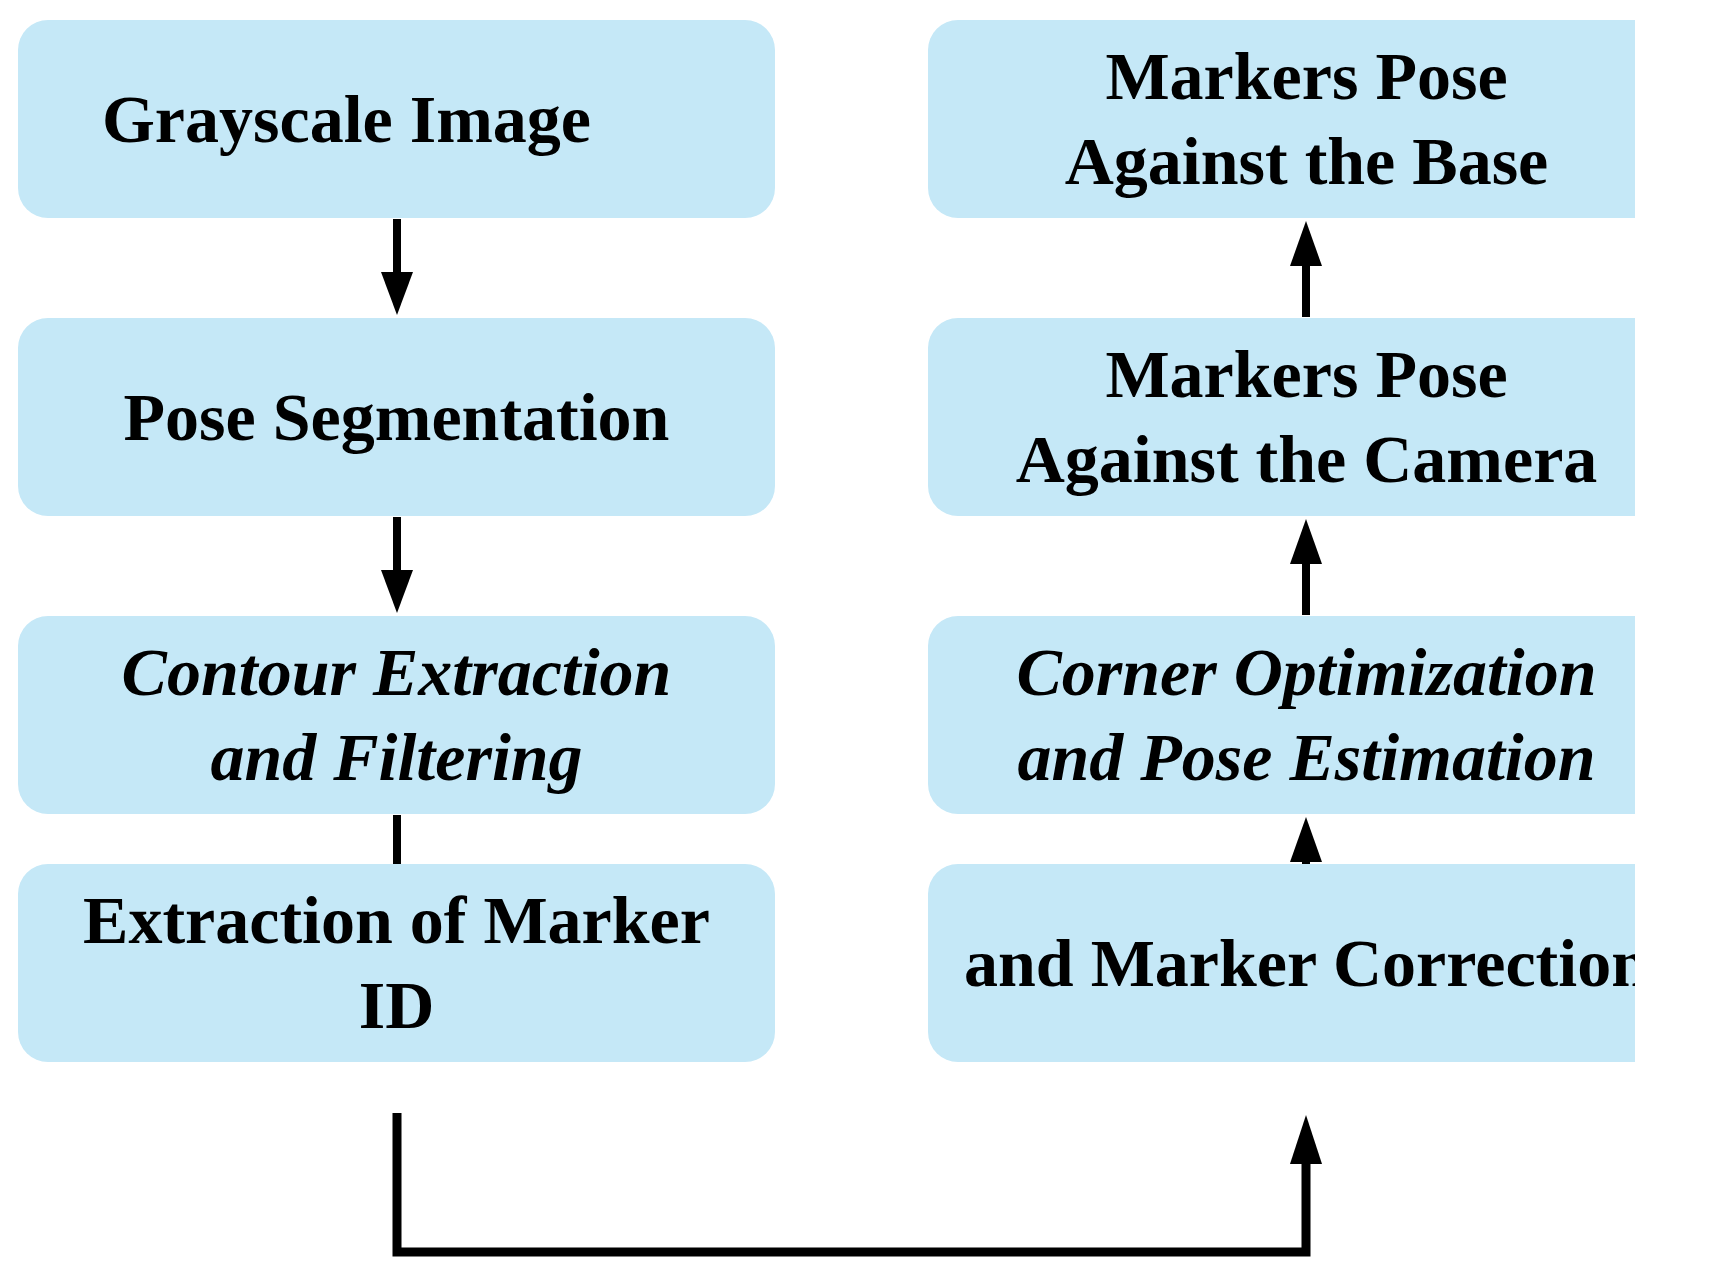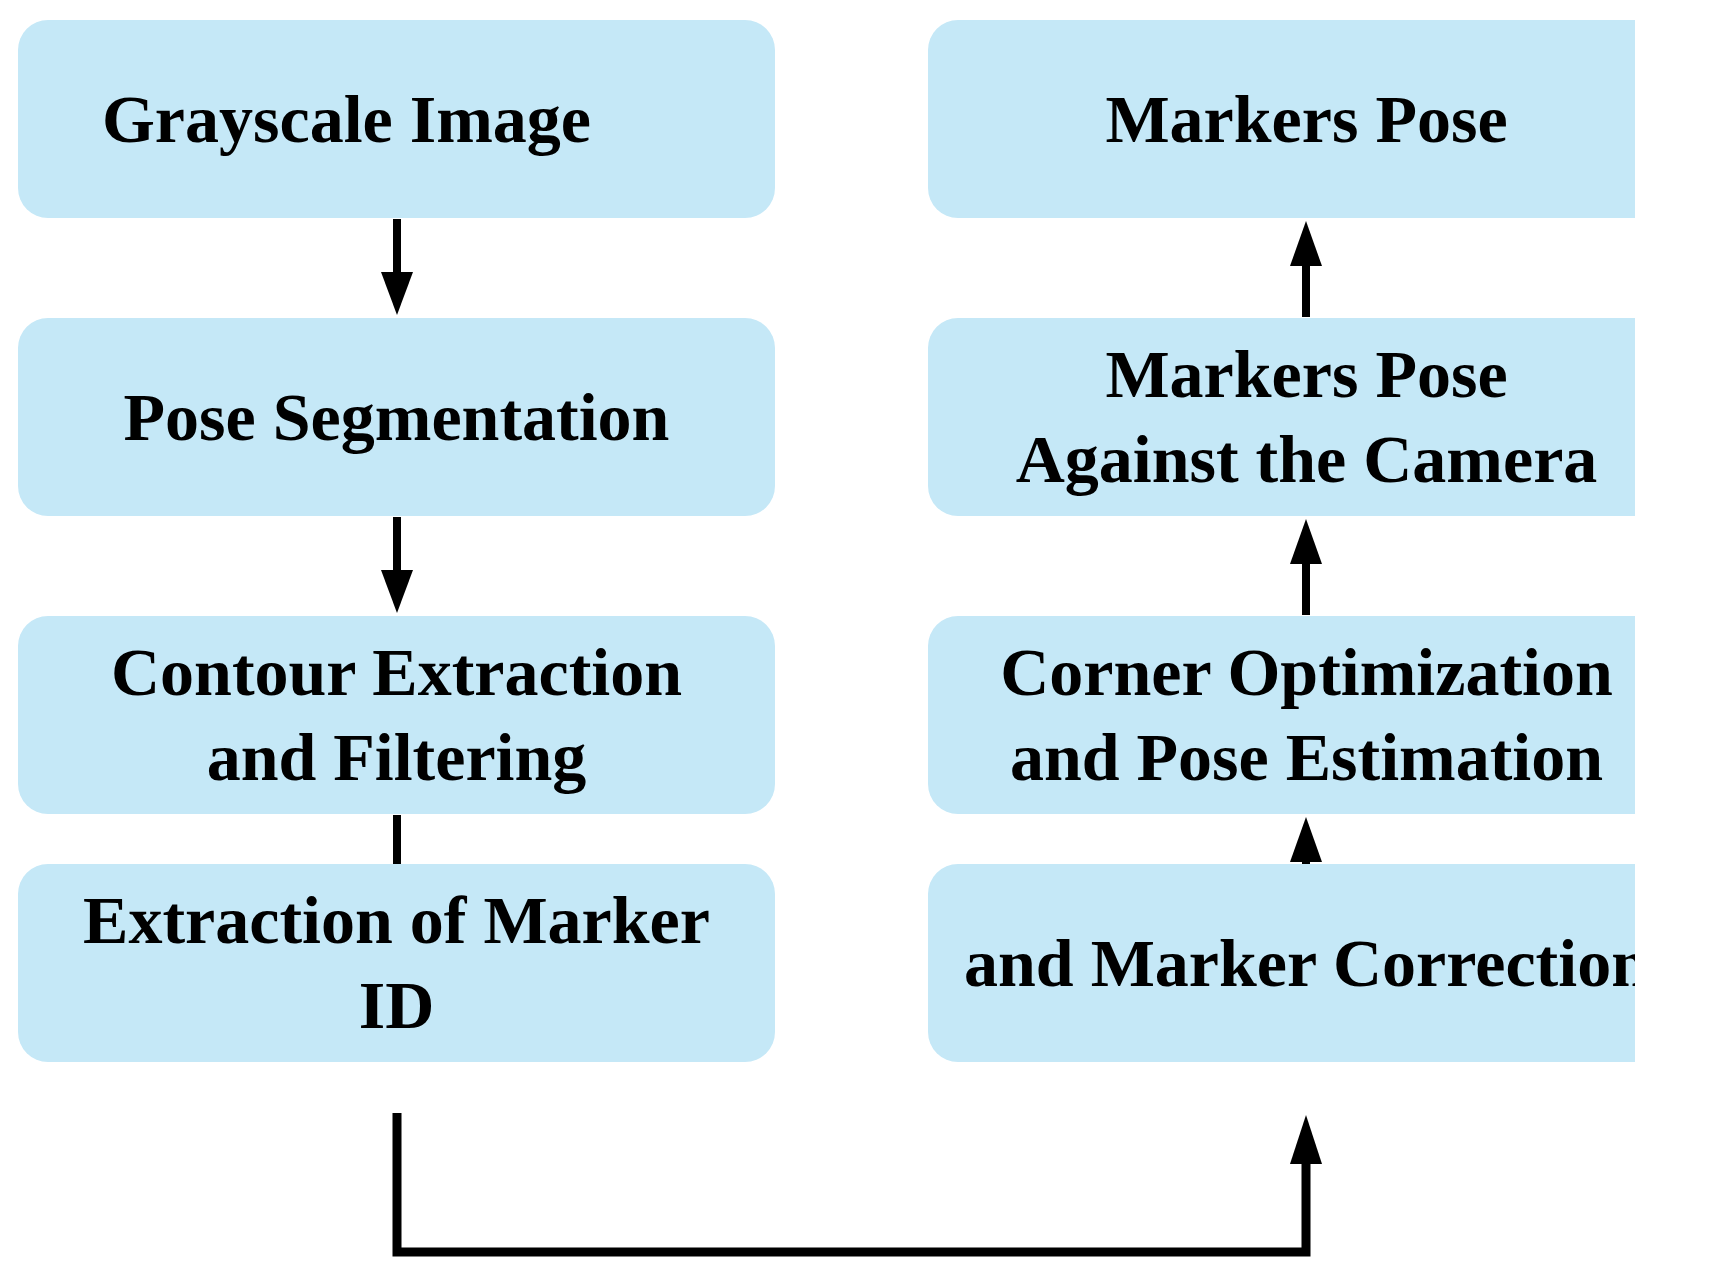--- a/index.html
+++ b/index.html
@@ -32,21 +32,21 @@
     font-size: 68px;
     line-height: 85px;
   }
   .box .line {
     white-space: nowrap;
   }
   .col-left  { left: 18px; }
   .col-right { left: 928px; }
   .row1 { top: 20px; }
   .row2 { top: 318px; }
-  .row3 { top: 616px; }
+  .row3 { top: 616px; font-style: italic; }
   .row4 { top: 864px; }
   
   .shift-left .line { transform: translateX(-50px); }
 
   .arrows {
     position: absolute;
     left: 0;
     top: 0;
     width: 1719px;
     height: 1285px;
@@ -116,20 +116,21 @@
     <div class="line">Contour Extraction</div>
     <div class="line">and Filtering</div>
   </div>
   <div class="box col-left row4">
     <div class="line">Extraction of Marker</div>
     <div class="line">ID</div>
   </div>
 
   <div class="box col-right row1">
     <div class="line">Markers Pose</div>
+    <div class="line">Against the Base</div>
   </div>
   <div class="box col-right row2">
     <div class="line">Markers Pose</div>
     <div class="line">Against the Camera</div>
   </div>
   <div class="box col-right row3">
     <div class="line">Corner Optimization</div>
     <div class="line">and Pose Estimation</div>
   </div>
   <div class="box col-right row4">

